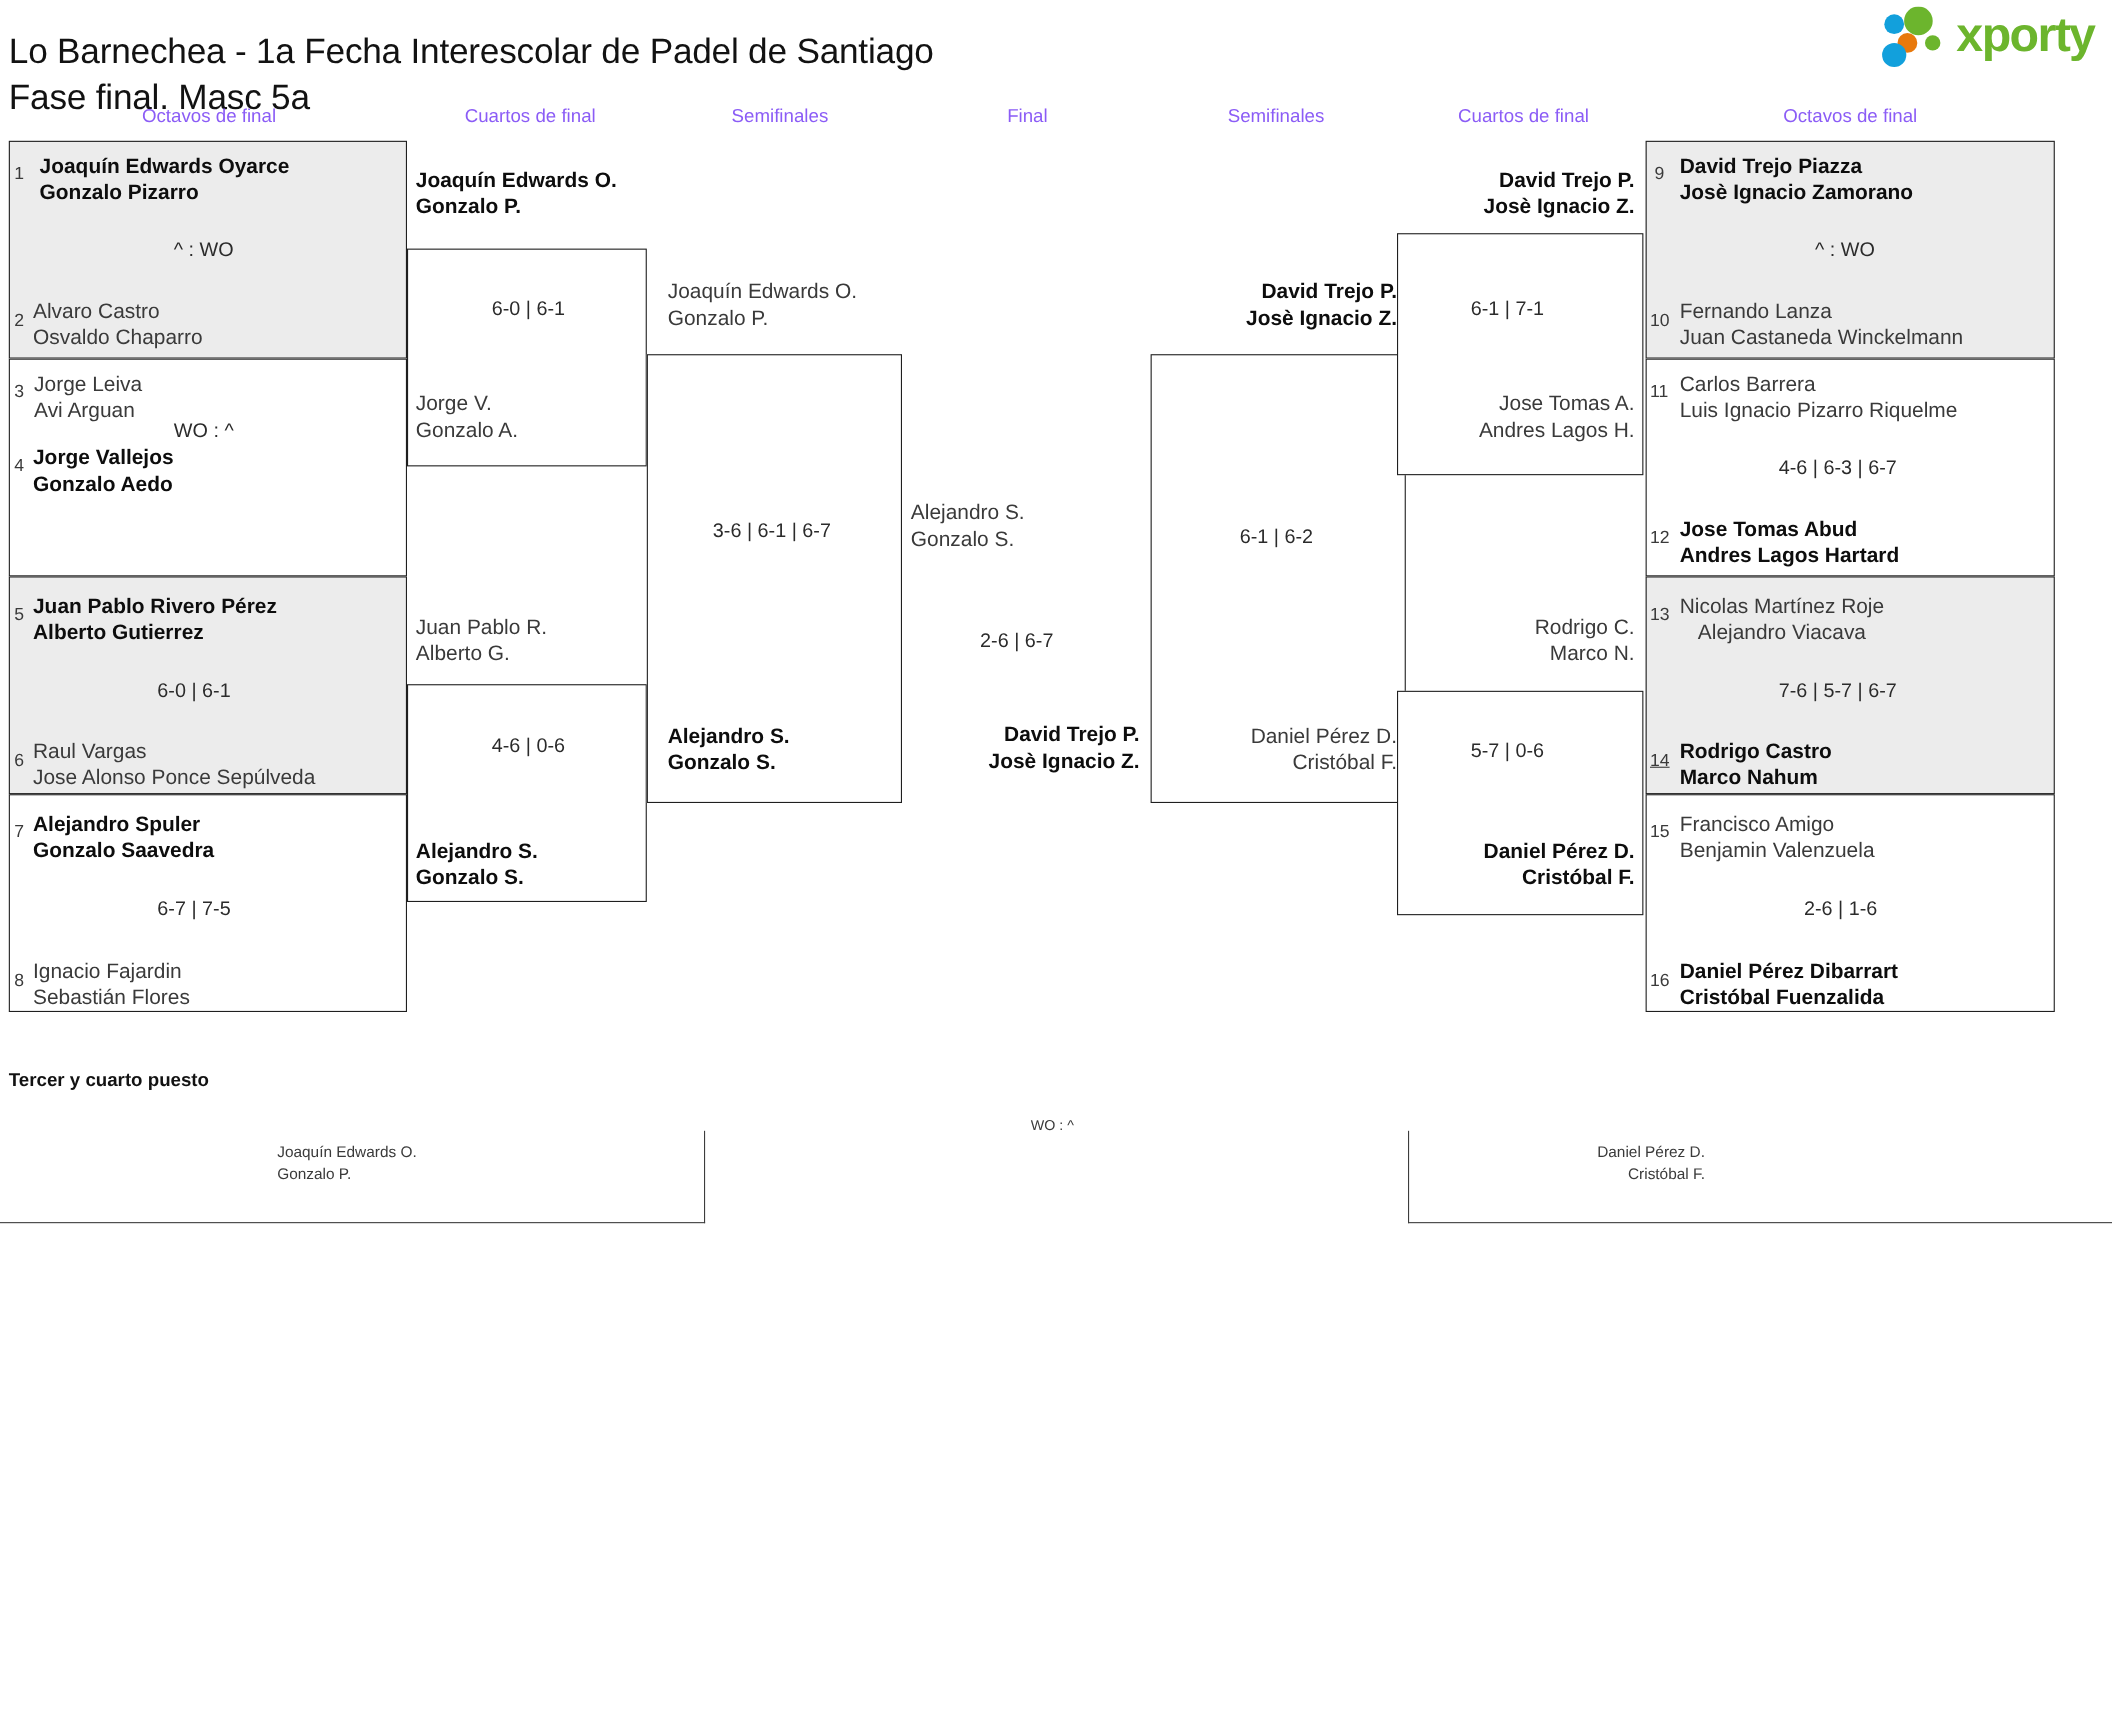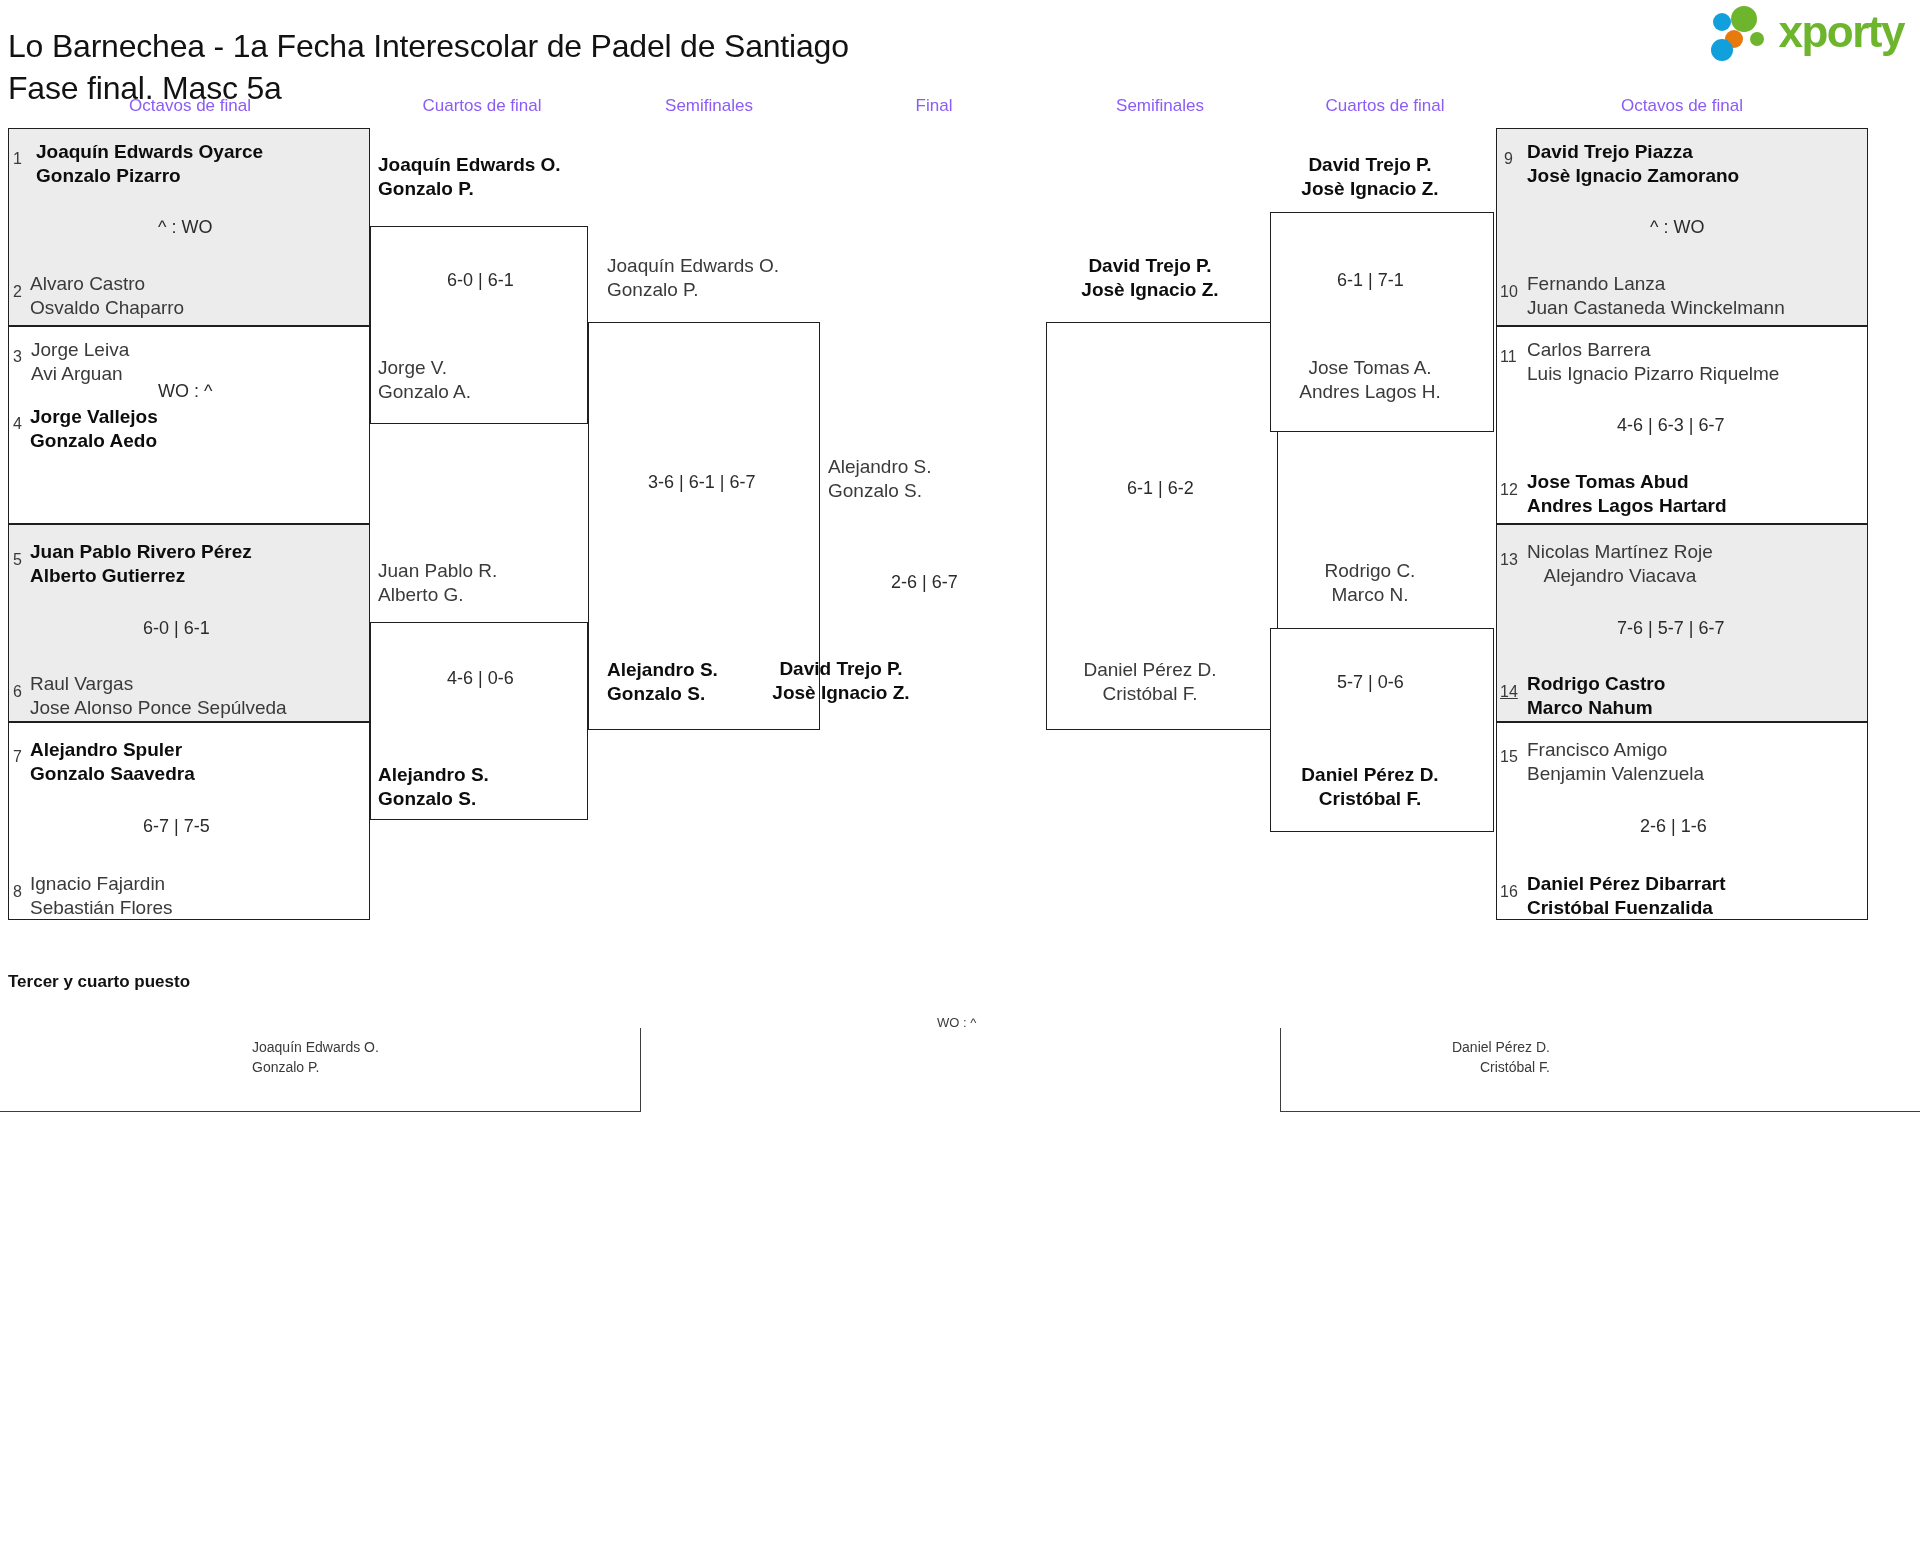--- a/index.html
+++ b/index.html
@@ -67,21 +67,21 @@
 
   .slot {
     position: absolute;
     font-size: 19px;
     line-height: 1.27;
     white-space: nowrap;
   }
   .slot .p1, .slot .p2 { display: block; }
   .slot.winner { font-weight: 700; color: #0d0d0d; }
   .slot.loser  { font-weight: 400; color: #3a3a3a; }
-  .slot.right  { text-align: center; }
+  .slot.right  { text-align: right; }
 
   .seed {
     position: absolute;
     font-size: 16px;
     color: #3a3a3a;
     font-weight: 400;
     white-space: nowrap;
   }
 
   .score {

